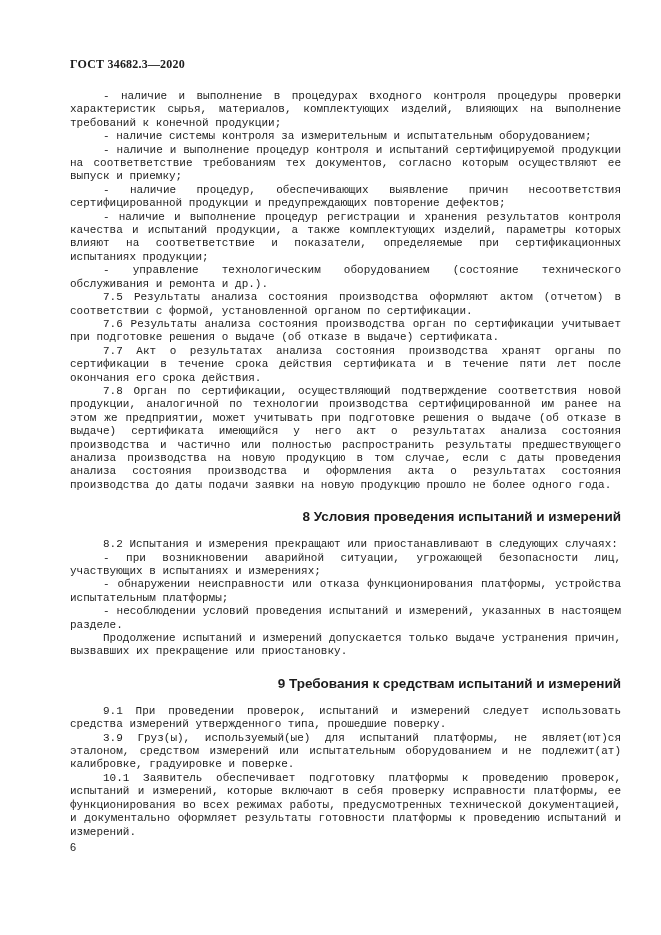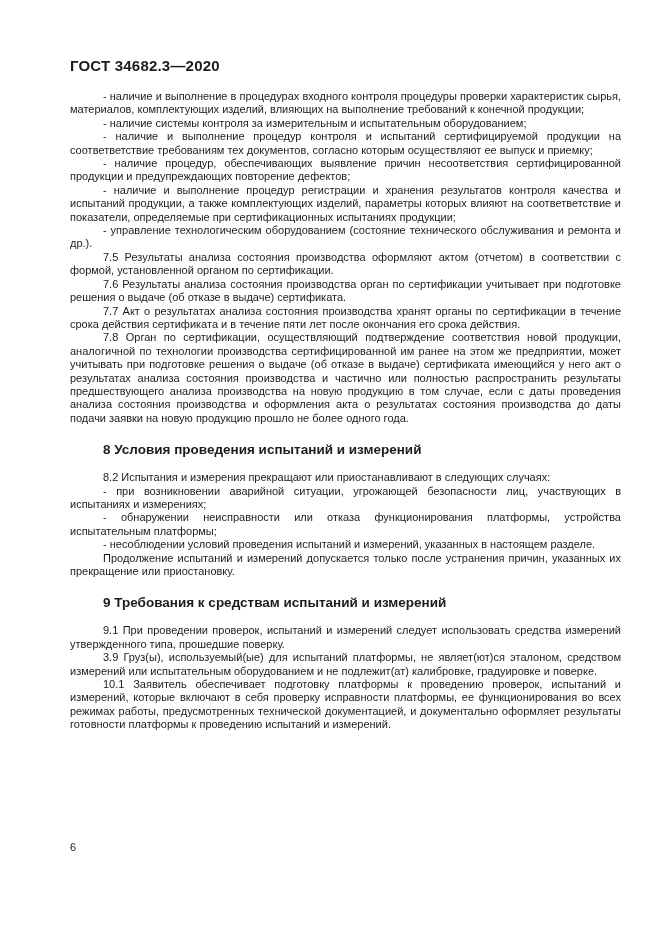--- a/index.html
+++ b/index.html
@@ -10,44 +10,46 @@
     margin: 0 auto;
     background: #ffffff;
     font-family: "Liberation Sans", sans-serif;
     color: #1c1c1c;
     overflow: hidden;
   }
   .doc-header {
     position: absolute;
     top: 57px;
     left: 70px;
-    font-size: 15px;
+    font-size: 12px;
     font-weight: bold;
     letter-spacing: 0.2px;
+    font-family: Liberation Serif, serif;
   }
   .doc-content {
     position: absolute;
     top: 90px;
     left: 70px;
     width: 551px;
   }
   .para {
     margin: 0;
     font-size: 11px;
     line-height: 13.4px;
     text-align: justify;
     text-indent: 33px;
+    font-family: Liberation Mono, monospace;
   }
   .sec-heading {
     margin: 16px 0 13px 0;
     padding-left: 33px;
     font-size: 13.5px;
     font-weight: bold;
     line-height: 17px;
-    text-align: left;
+    text-align: right;
   }
   .page-number {
     position: absolute;
     left: 70px;
     top: 841px;
     font-size: 11px;
   }
 </style>
 </head>
 <body>
@@ -67,21 +69,21 @@
     <p class="para">7.6 Результаты анализа состояния производства орган по сертификации учитывает при подготовке решения о выдаче (об отказе в выдаче) сертификата.</p>
     <p class="para">7.7 Акт о результатах анализа состояния производства хранят органы по сертификации в течение срока действия сертификата и в течение пяти лет после окончания его срока действия.</p>
     <p class="para">7.8 Орган по сертификации, осуществляющий подтверждение соответствия новой продукции, аналогичной по технологии производства сертифицированной им ранее на этом же предприятии, может учитывать при подготовке решения о выдаче (об отказе в выдаче) сертификата имеющийся у него акт о результатах анализа состояния производства и частично или полностью распространить результаты предшествующего анализа производства на новую продукцию в том случае, если с даты проведения анализа состояния производства и оформления акта о результатах состояния производства до даты подачи заявки на новую продукцию прошло не более одного года.</p>
 
     <h2 class="sec-heading">8 Условия проведения испытаний и измерений</h2>
 
     <p class="para">8.2 Испытания и измерения прекращают или приостанавливают в следующих случаях:</p>
     <p class="para">- при возникновении аварийной ситуации, угрожающей безопасности лиц, участвующих в испытаниях и измерениях;</p>
     <p class="para">- обнаружении неисправности или отказа функционирования платформы, устройства испытательным платформы;</p>
     <p class="para">- несоблюдении условий проведения испытаний и измерений, указанных в настоящем разделе.</p>
-    <p class="para">Продолжение испытаний и измерений допускается только после устранения причин, указанных их прекращение или приостановку.</p>
+    <p class="para">Продолжение испытаний и измерений допускается только выдаче устранения причин, вызвавших их прекращение или приостановку.</p>
 
     <h2 class="sec-heading">9 Требования к средствам испытаний и измерений</h2>
 
     <p class="para">9.1 При проведении проверок, испытаний и измерений следует использовать средства измерений утвержденного типа, прошедшие поверку.</p>
     <p class="para">3.9 Груз(ы), используемый(ые) для испытаний платформы, не являет(ют)ся эталоном, средством измерений или испытательным оборудованием и не подлежит(ат) калибровке, градуировке и поверке.</p>
 
 
     <p class="para">10.1 Заявитель обеспечивает подготовку платформы к проведению проверок, испытаний и измерений, которые включают в себя проверку исправности платформы, ее функционирования во всех режимах работы, предусмотренных технической документацией, и документально оформляет результаты готовности платформы к проведению испытаний и измерений.</p>
   </div>
 

